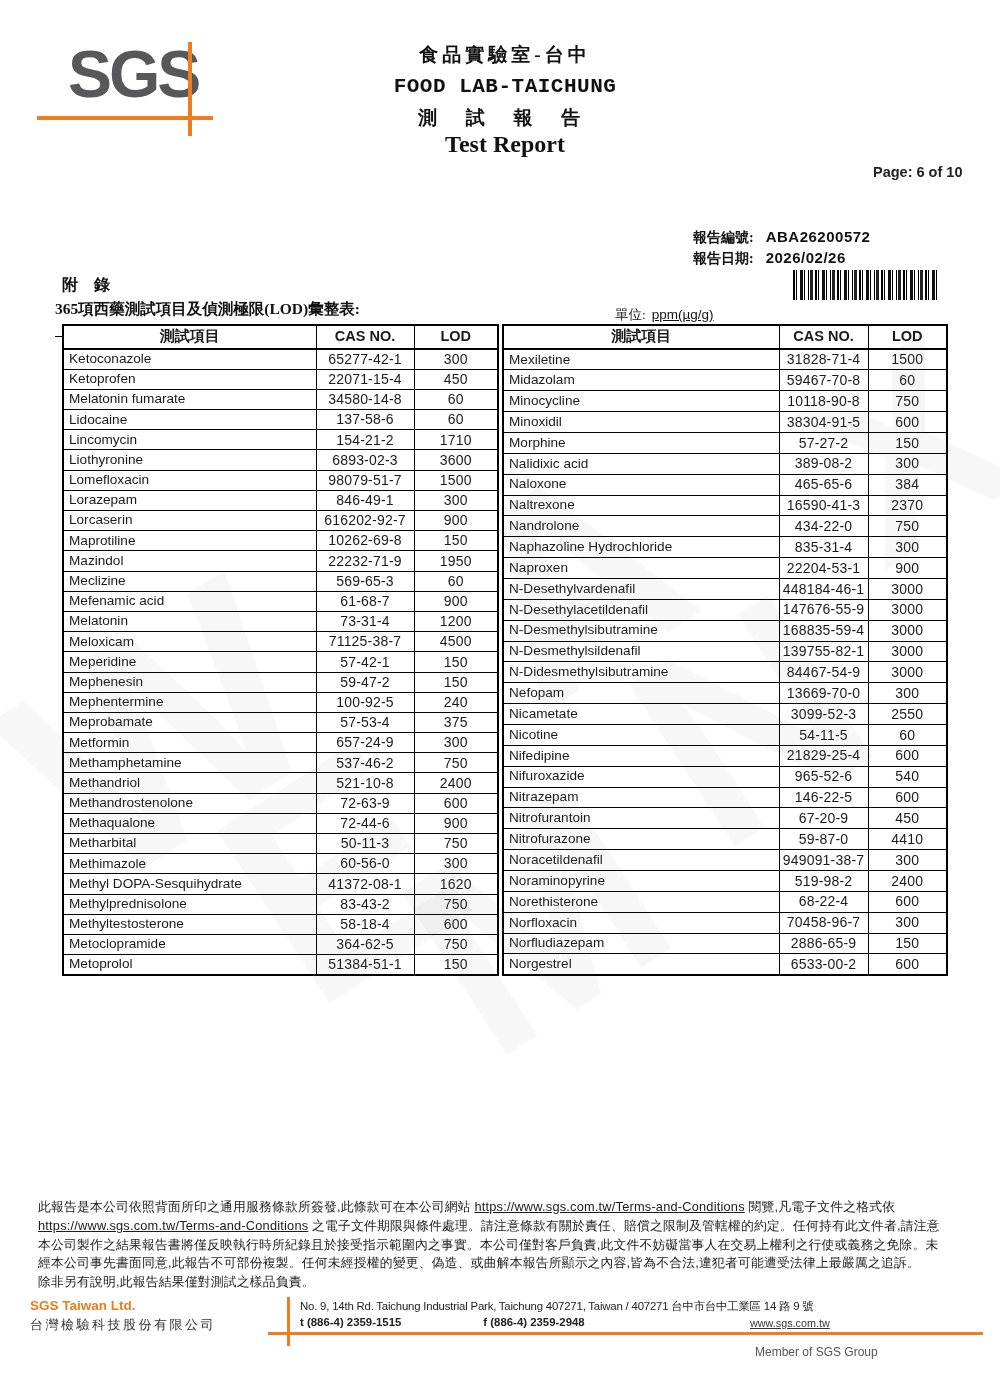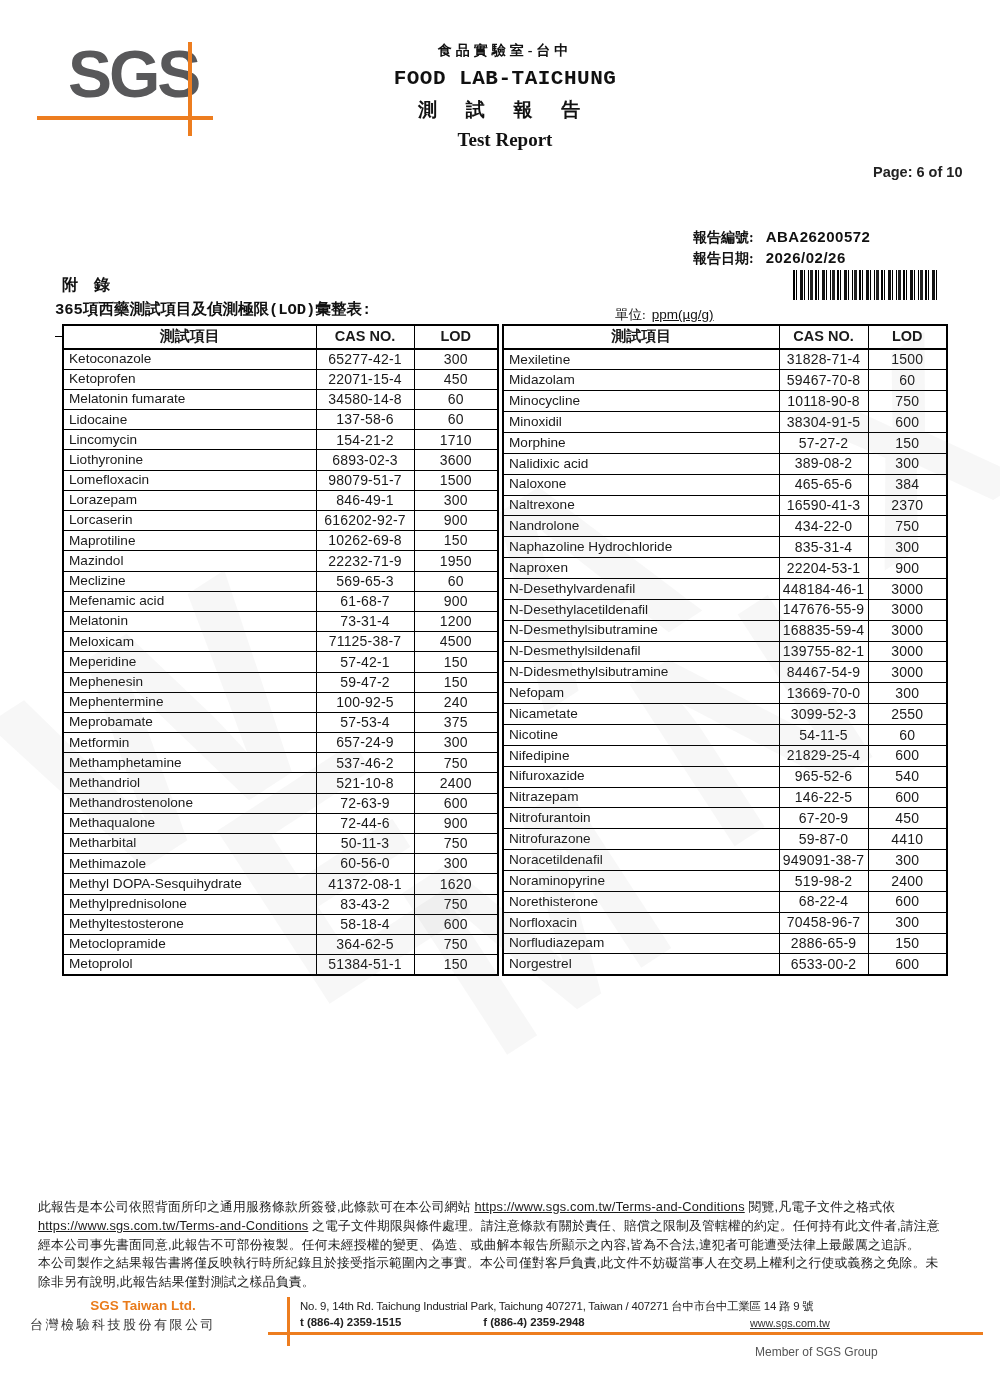--- a/index.html
+++ b/index.html
@@ -11,61 +11,61 @@
   }
   
   .logo-text {
     position:absolute; left:68px; top:36px;
     font-family:"Liberation Sans", sans-serif;
     font-size:66px; font-weight:900; letter-spacing:-3px; color:#58585a;
   }
   .logo-hline { position:absolute; left:37px; top:116px; width:176px; height:4px; background:#ed7d1f; }
   .logo-vline { position:absolute; left:188px; top:42px; width:4px; height:94px; background:#ed7d1f; }
   .title-block { position:absolute; left:320px; top:42px; width:370px; text-align:center; font-family:"Liberation Serif", serif; color:#111; }
-  .title-zh1 { font-size:14px; font-weight:bold; letter-spacing:4px; }
+  .title-zh1 { font-size:19px; font-weight:bold; letter-spacing:4px; }
   .title-en1 { font-size:21px; font-weight:bold; margin-top:7px; letter-spacing:.5px;font-family:Liberation Mono, monospace; }
   .title-zh2 { font-size:19px; font-weight:bold; letter-spacing:12px; margin-top:7px; }
-  .title-en2 { font-size:19px; font-weight:bold; margin-top:6px; }
+  .title-en2 { font-size:24px; font-weight:bold; }
   .page-indicator { position:absolute; left:873px; top:164px; font-size:14.5px; font-weight:bold; color:#222; }
   
   .meta-row { position:absolute; left:693px; white-space:nowrap; }
   .meta-label { font-family:"Liberation Serif", serif; font-weight:bold; font-size:14px; color:#111; }
   .meta-value { font-weight:bold; font-size:15px; color:#111; margin-left:12px; letter-spacing:.5px; }
   .meta-1 { top:228px; } .meta-2 { top:249px; }
   .barcode {
     position:absolute; left:793px; top:270px; width:144px; height:30px;
     background:repeating-linear-gradient(90deg,
       #000 0 2px, #fff 2px 3px, #000 3px 4px, #fff 4px 7px,
       #111 7px 10px, #fff 10px 11px, #000 11px 12px, #fff 12px 15px,
       #000 15px 16px, #fff 16px 17px, #222 17px 20px, #fff 20px 22px);
   }
   
   .appendix-label { position:absolute; left:62px; top:275px; font-family:"Liberation Serif", serif; font-weight:bold; font-size:16px; letter-spacing:6px; color:#111; }
-  .table-title { position:absolute; left:55px; top:299px; font-family:Liberation Mono, monospace; font-weight:bold; font-size:15.5px; color:#111; border-bottom:1.6px solid #000; padding-bottom:16px;text-align:right; }
+  .table-title { position:absolute; left:55px; top:299px; font-family:Liberation Serif, serif; font-weight:bold; font-size:15.5px; color:#111; border-bottom:1.6px solid #000; padding-bottom:16px;text-align:right; }
   .unit-line { position:absolute; left:615px; top:306px; font-size:13.5px; color:#111; }
   .unit-label { font-family:"Liberation Serif", serif; }
   .unit-value { margin-left:6px;text-decoration:underline; }
   
   .tables-wrap { position:absolute; left:62px; top:324px; display:flex; gap:3px; }
   table.lod-table { border-collapse:collapse; table-layout:fixed; border:2.6px solid #000; background:#fff; }
   .lod-table th, .lod-table td { border:1.3px solid #000; padding:0; line-height:1.05; overflow:hidden; white-space:nowrap; }
   .lod-table thead th { height:24px; border-bottom:2.6px solid #000; }
   .lod-table tbody td { height:20.2px; }
   th.h-item { font-family:"Liberation Serif", serif; font-weight:bold; font-size:15px; }
   th.h-cas, th.h-lod { font-family:"Liberation Sans", sans-serif; font-weight:bold; font-size:14.5px; }
   .lod-table td:first-child { text-align:left; padding-left:5px; font-size:13.6px; }
   .lod-table td:not(:first-child) { text-align:center; font-size:14px; letter-spacing:.2px; }
   
   .watermark { position:absolute; inset:0; pointer-events:none; z-index:9; }
   .wm { position:absolute; font-weight:900; color:rgba(110,110,110,0.055); transform:rotate(-33deg); font-family:"Liberation Sans", sans-serif; }
   
   .disclaimer { position:absolute; left:38px; top:1198px; width:927px; font-size:12.8px; line-height:18.8px; color:#1b1b1b; letter-spacing:.2px; }
   .d-link { text-decoration:underline; cursor:pointer; color:#1b1b1b; }
   
-  .co-name-en { position:absolute; left:30px; top:1298px; width:226px; text-align:center; font-size:13.5px; font-weight:bold; color:#e97b1b; }
+  .co-name-en { position:absolute; left:30px; top:1298px; width:226px; text-align:left; font-size:13.5px; font-weight:bold; color:#e97b1b; }
   .co-name-zh { position:absolute; left:30px; top:1316px; width:226px; text-align:left; font-family:"Liberation Serif", serif; font-size:13px; letter-spacing:2.5px; color:#333; }
   .co-vline { position:absolute; left:287px; top:1297px; width:2.5px; height:49px; background:#ed7d1f; }
   .co-address { position:absolute; left:300px; top:1299px; width:470px; font-size:11.4px; letter-spacing:-0.2px; color:#222; white-space:nowrap; }
   .co-phones { position:absolute; left:300px; top:1316px; font-size:11.4px; font-weight:bold; color:#222; }
   .co-fax { margin-left:82px; }
   .co-web { position:absolute; left:750px; top:1317px; font-size:10.8px; color:#333; }
   .co-hline { position:absolute; left:268px; top:1332px; width:715px; height:2.5px; background:#ed7d1f; }
   .co-member { position:absolute; left:755px; top:1345px; font-size:12px; color:#555; }
 </style>
 </head>
@@ -445,22 +445,22 @@
     <span class="wm" style="left:240px; top:700px; font-size:300px;">E</span>
     <span class="wm" style="left:470px; top:420px; font-size:280px;">A</span>
     <span class="wm" style="left:650px; top:560px; font-size:280px;">N</span>
     <span class="wm" style="left:820px; top:300px; font-size:260px;">X</span>
     <span class="wm" style="left:420px; top:760px; font-size:280px;">M</span>
   </div>
 
   <div class="disclaimer" id="disclaimer">
       <div>此報告是本公司依照背面所印之通用服務條款所簽發,此條款可在本公司網站 <span class="d-link">https://www.sgs.com.tw/Terms-and-Conditions</span> 閱覽,凡電子文件之格式依</div>
       <div><span class="d-link">https://www.sgs.com.tw/Terms-and-Conditions</span> 之電子文件期限與條件處理。請注意條款有關於責任、賠償之限制及管轄權的約定。任何持有此文件者,請注意</div>
+      <div>本公司製作之結果報告書將僅反映執行時所紀錄且於接受指示範圍內之事實。本公司僅對客戶負責,此文件不妨礙當事人在交易上權利之行使或義務之免除。未</div>
       <div>經本公司事先書面同意,此報告不可部份複製。任何未經授權的變更、偽造、或曲解本報告所顯示之內容,皆為不合法,違犯者可能遭受法律上最嚴厲之追訴。</div>
-      <div>本公司製作之結果報告書將僅反映執行時所紀錄且於接受指示範圍內之事實。本公司僅對客戶負責,此文件不妨礙當事人在交易上權利之行使或義務之免除。未</div>
       <div>除非另有說明,此報告結果僅對測試之樣品負責。</div>
     </div>
 
   <div class="co-name-en">SGS Taiwan Ltd.</div>
   <div class="co-name-zh">台灣檢驗科技股份有限公司</div>
   <div class="co-vline"></div>
   <div class="co-address">No. 9, 14th Rd. Taichung Industrial Park, Taichung 407271, Taiwan / 407271 台中市台中工業區 14 路 9 號</div>
   <div class="co-phones">
     <span>t (886-4) 2359-1515</span><span class="co-fax">f (886-4) 2359-2948</span>
   </div>

